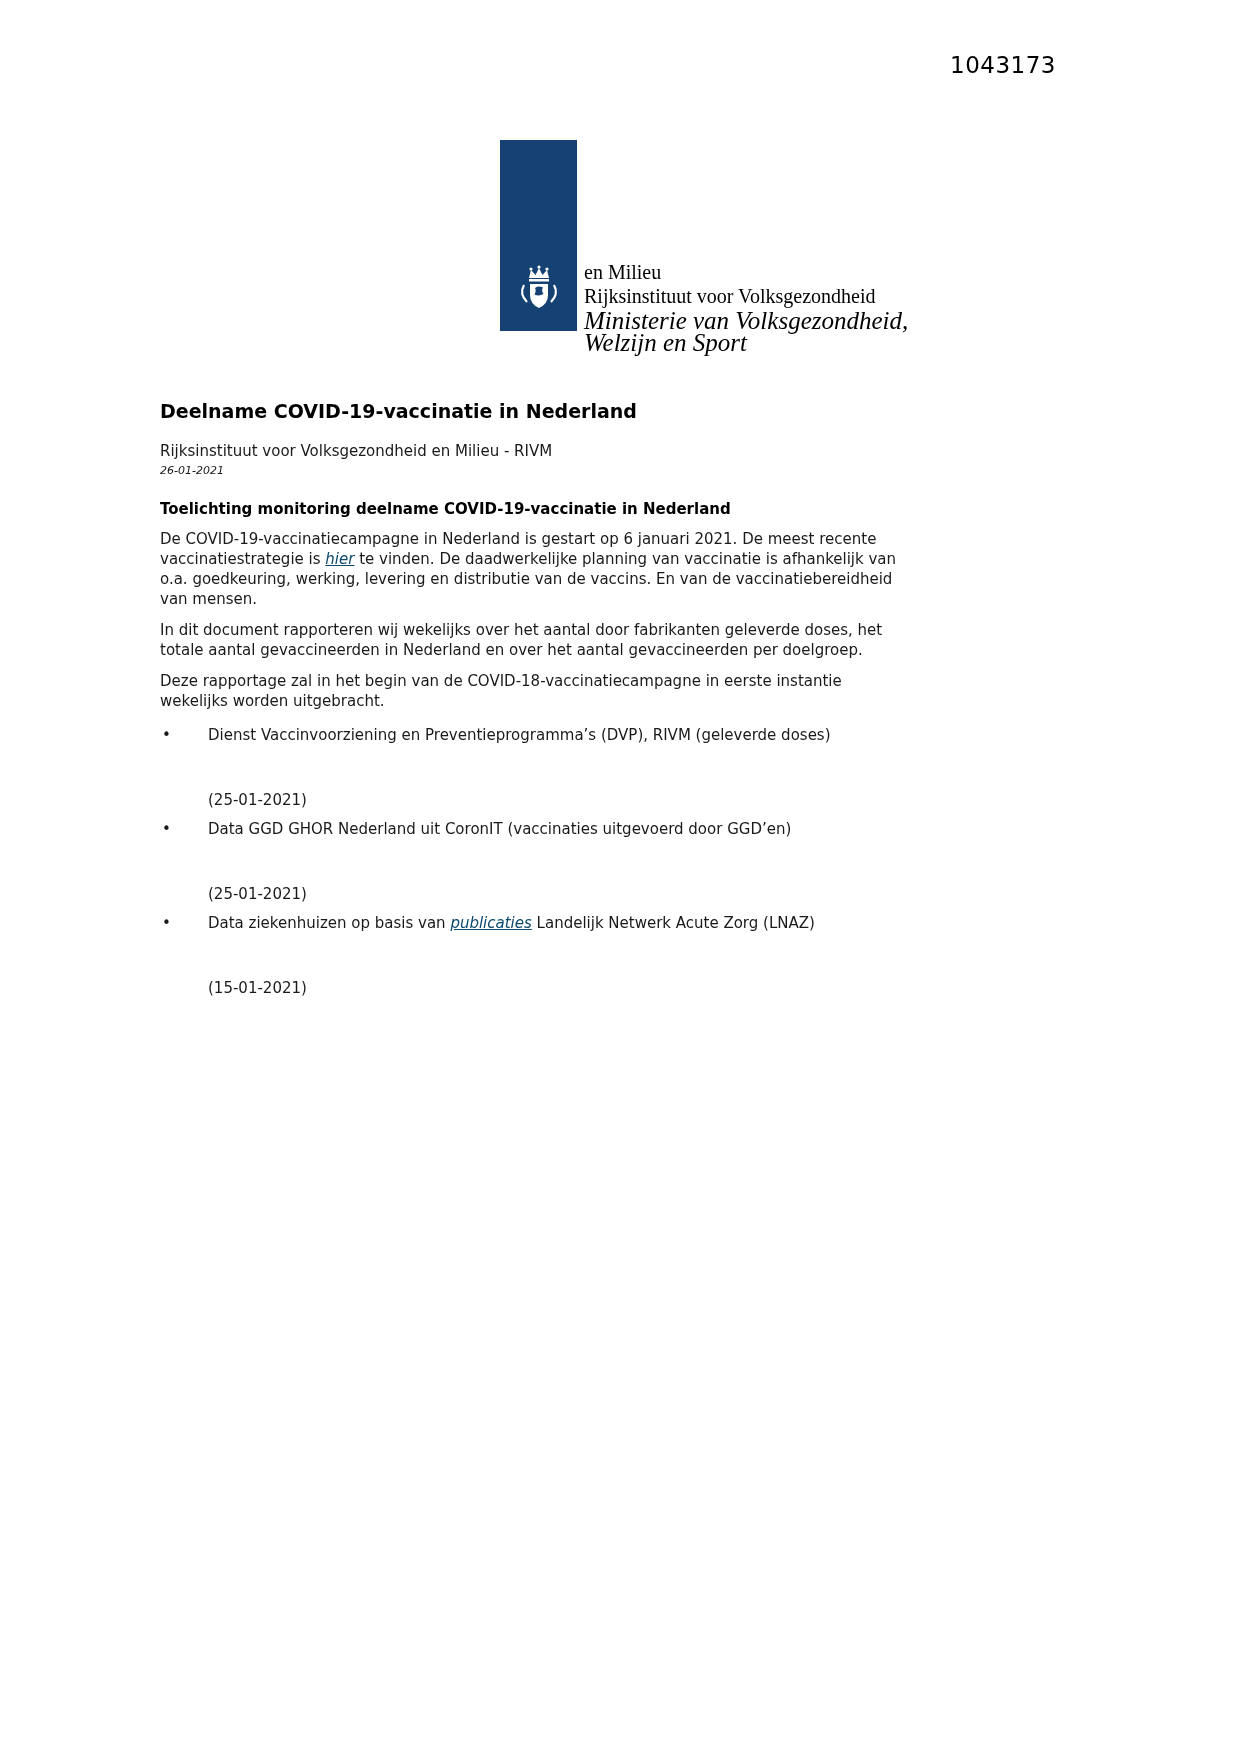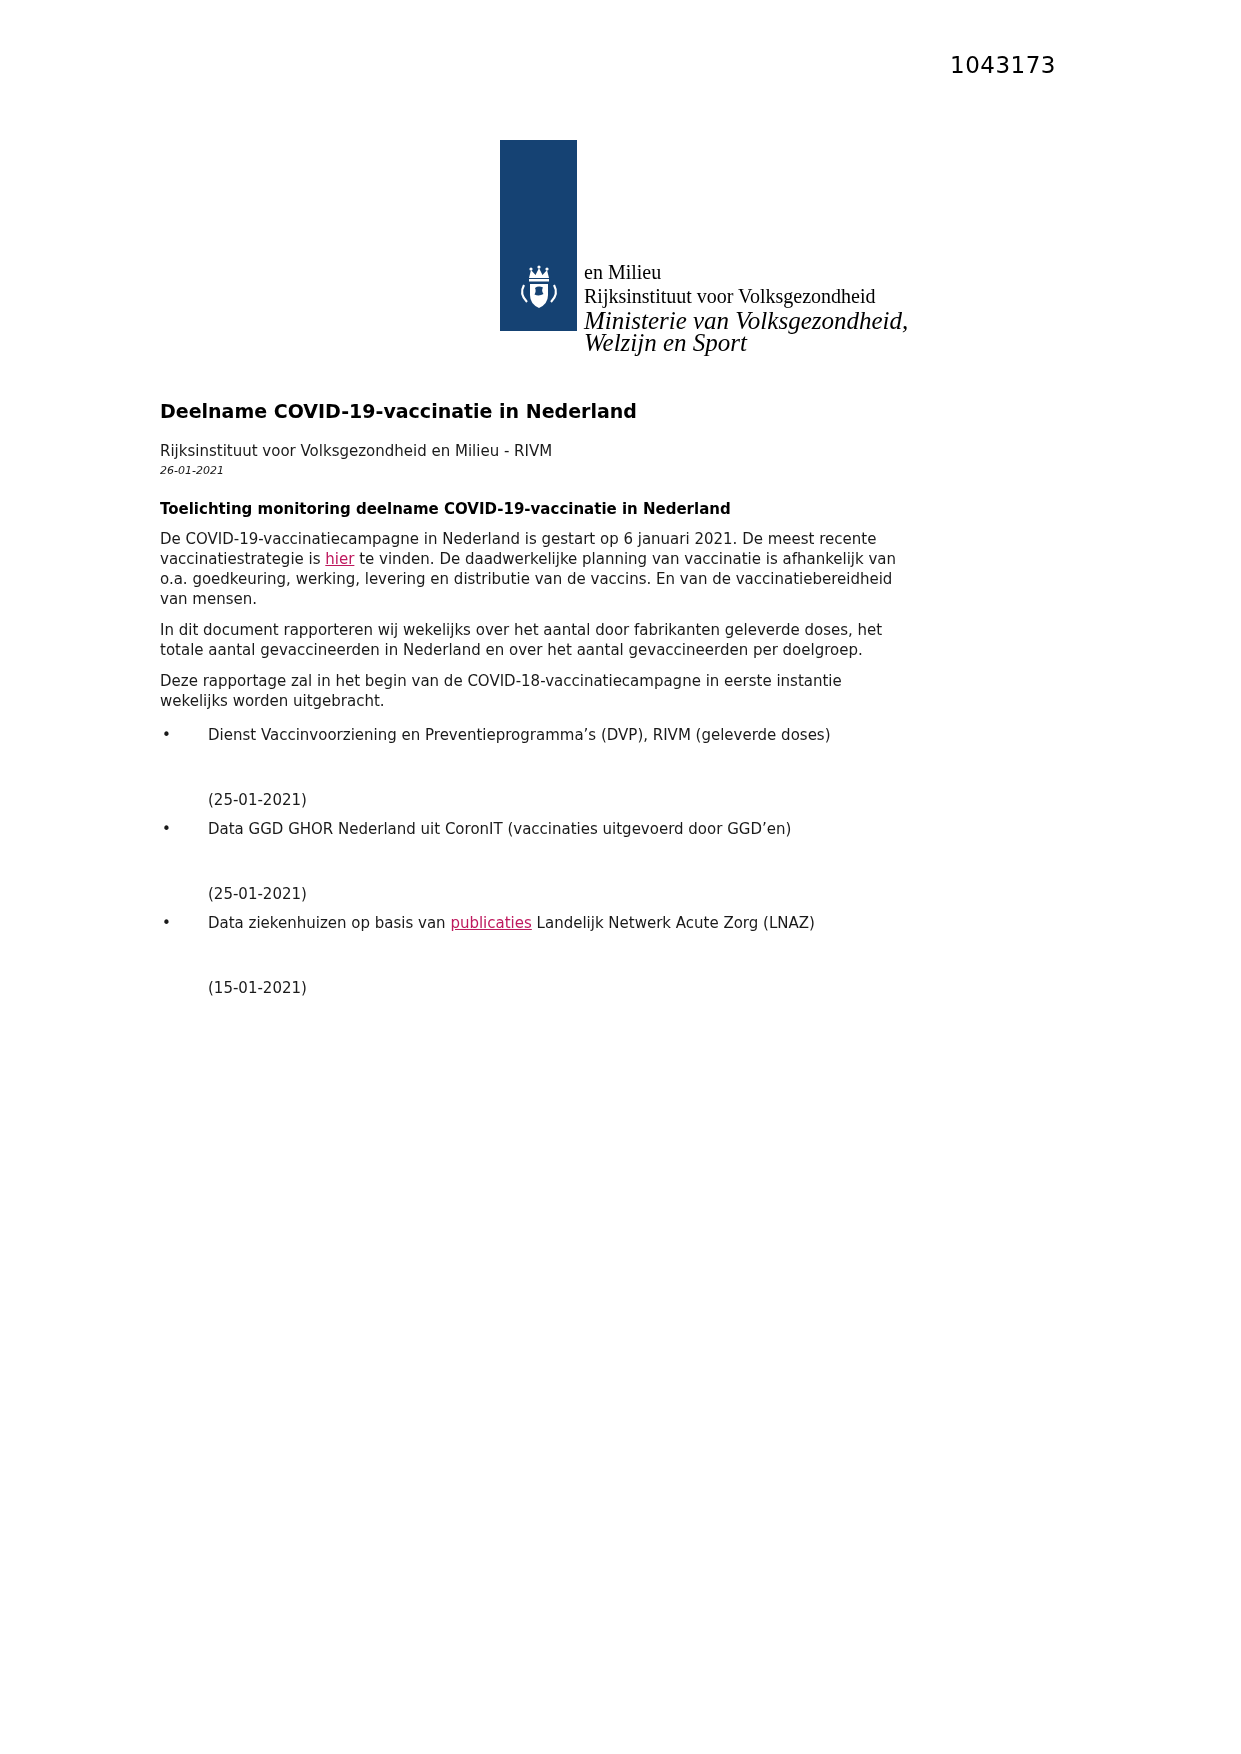--- a/index.html
+++ b/index.html
@@ -96,22 +96,23 @@
     font-weight: bold;
     color: #000000;
   }
   .content p {
     margin: 0 0 11px 0;
     font-size: 15px;
     line-height: 20px;
     color: #1a1a1a;
   }
   a.doc-link {
-    color: #be185d;
+    color: #0c4a6e;
     text-decoration: underline;
+    font-style: italic;
   }
   ul.sources {
     list-style: none;
     margin: 14px 0 0 0;
     padding: 0;
   }
   ul.sources li {
     position: relative;
     padding-left: 48px;
     margin-bottom: 9px;

